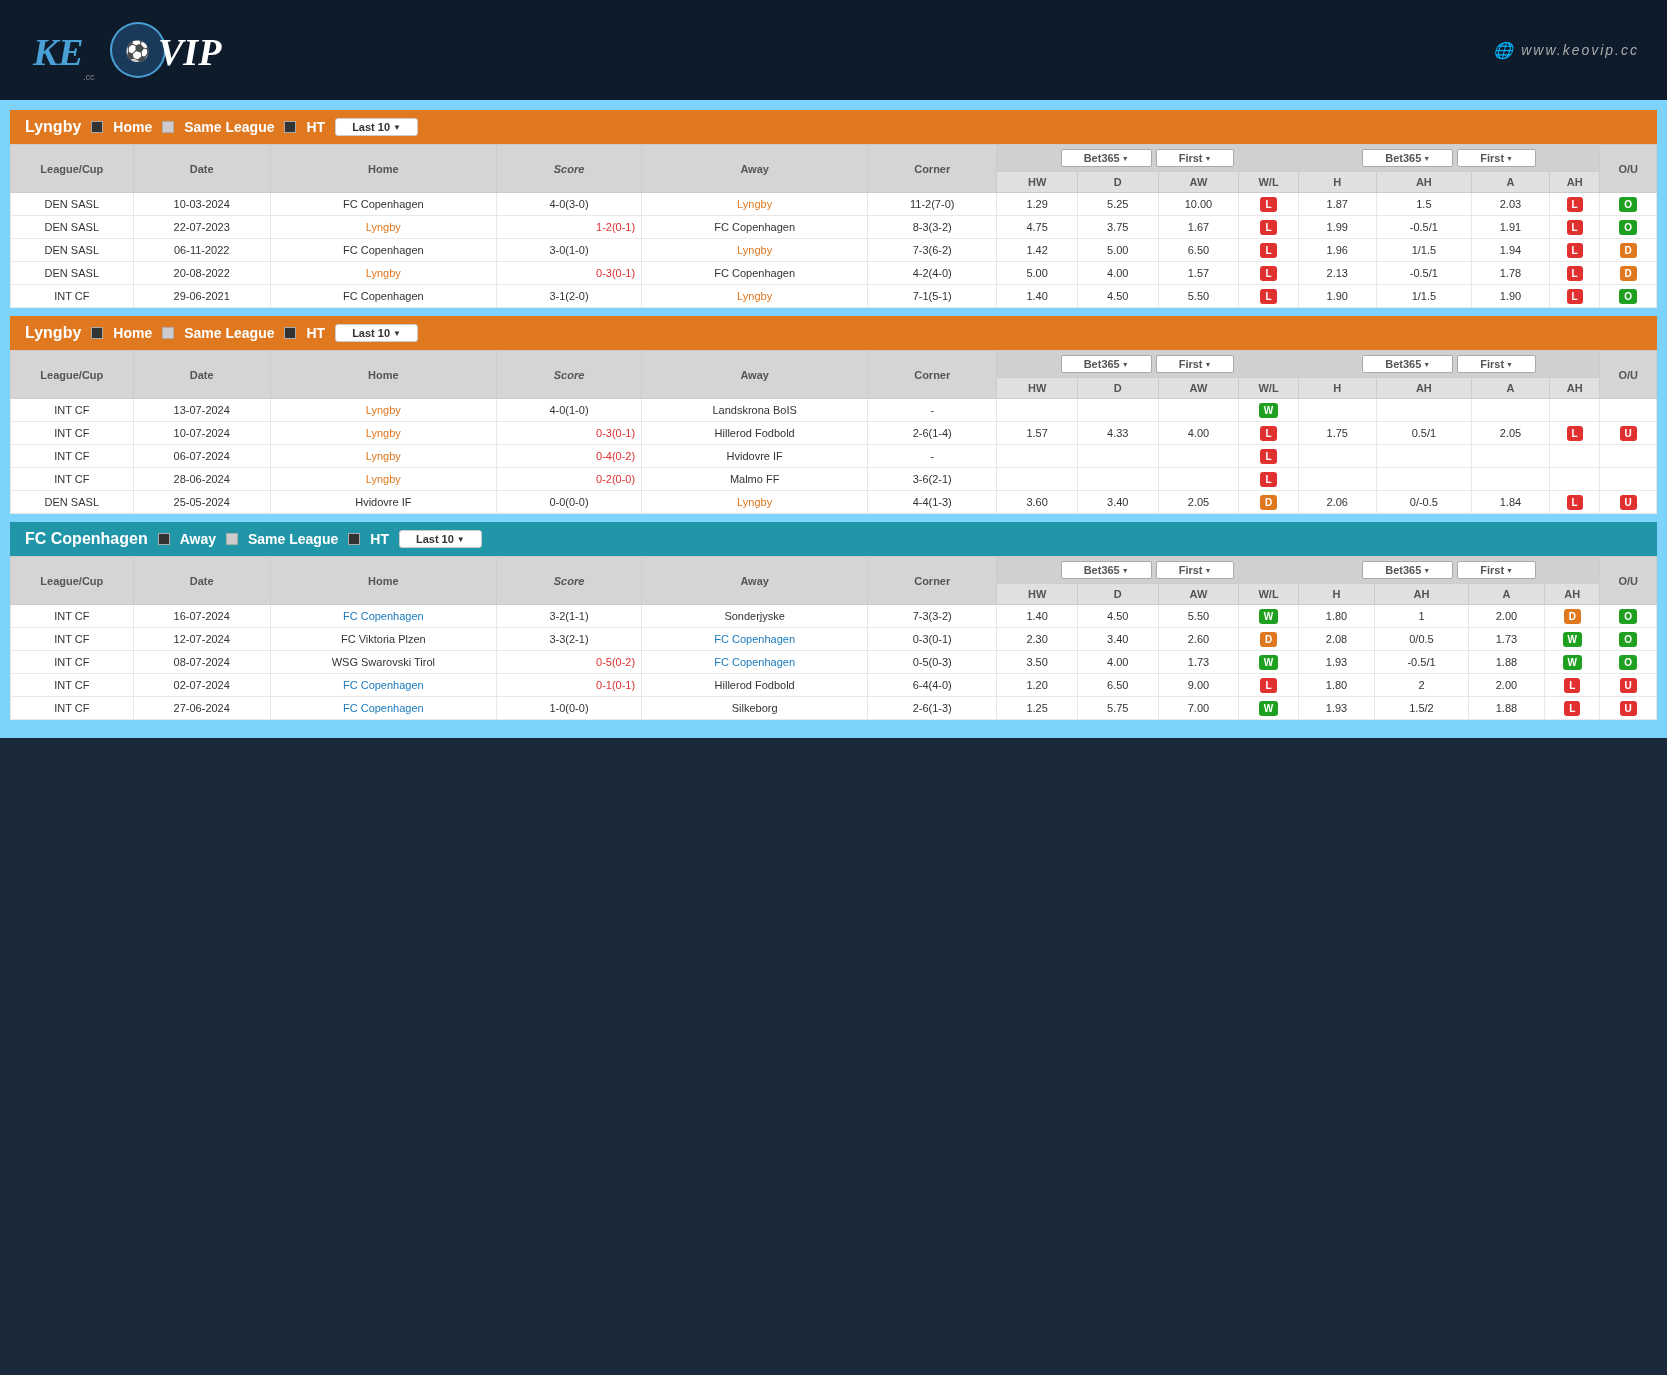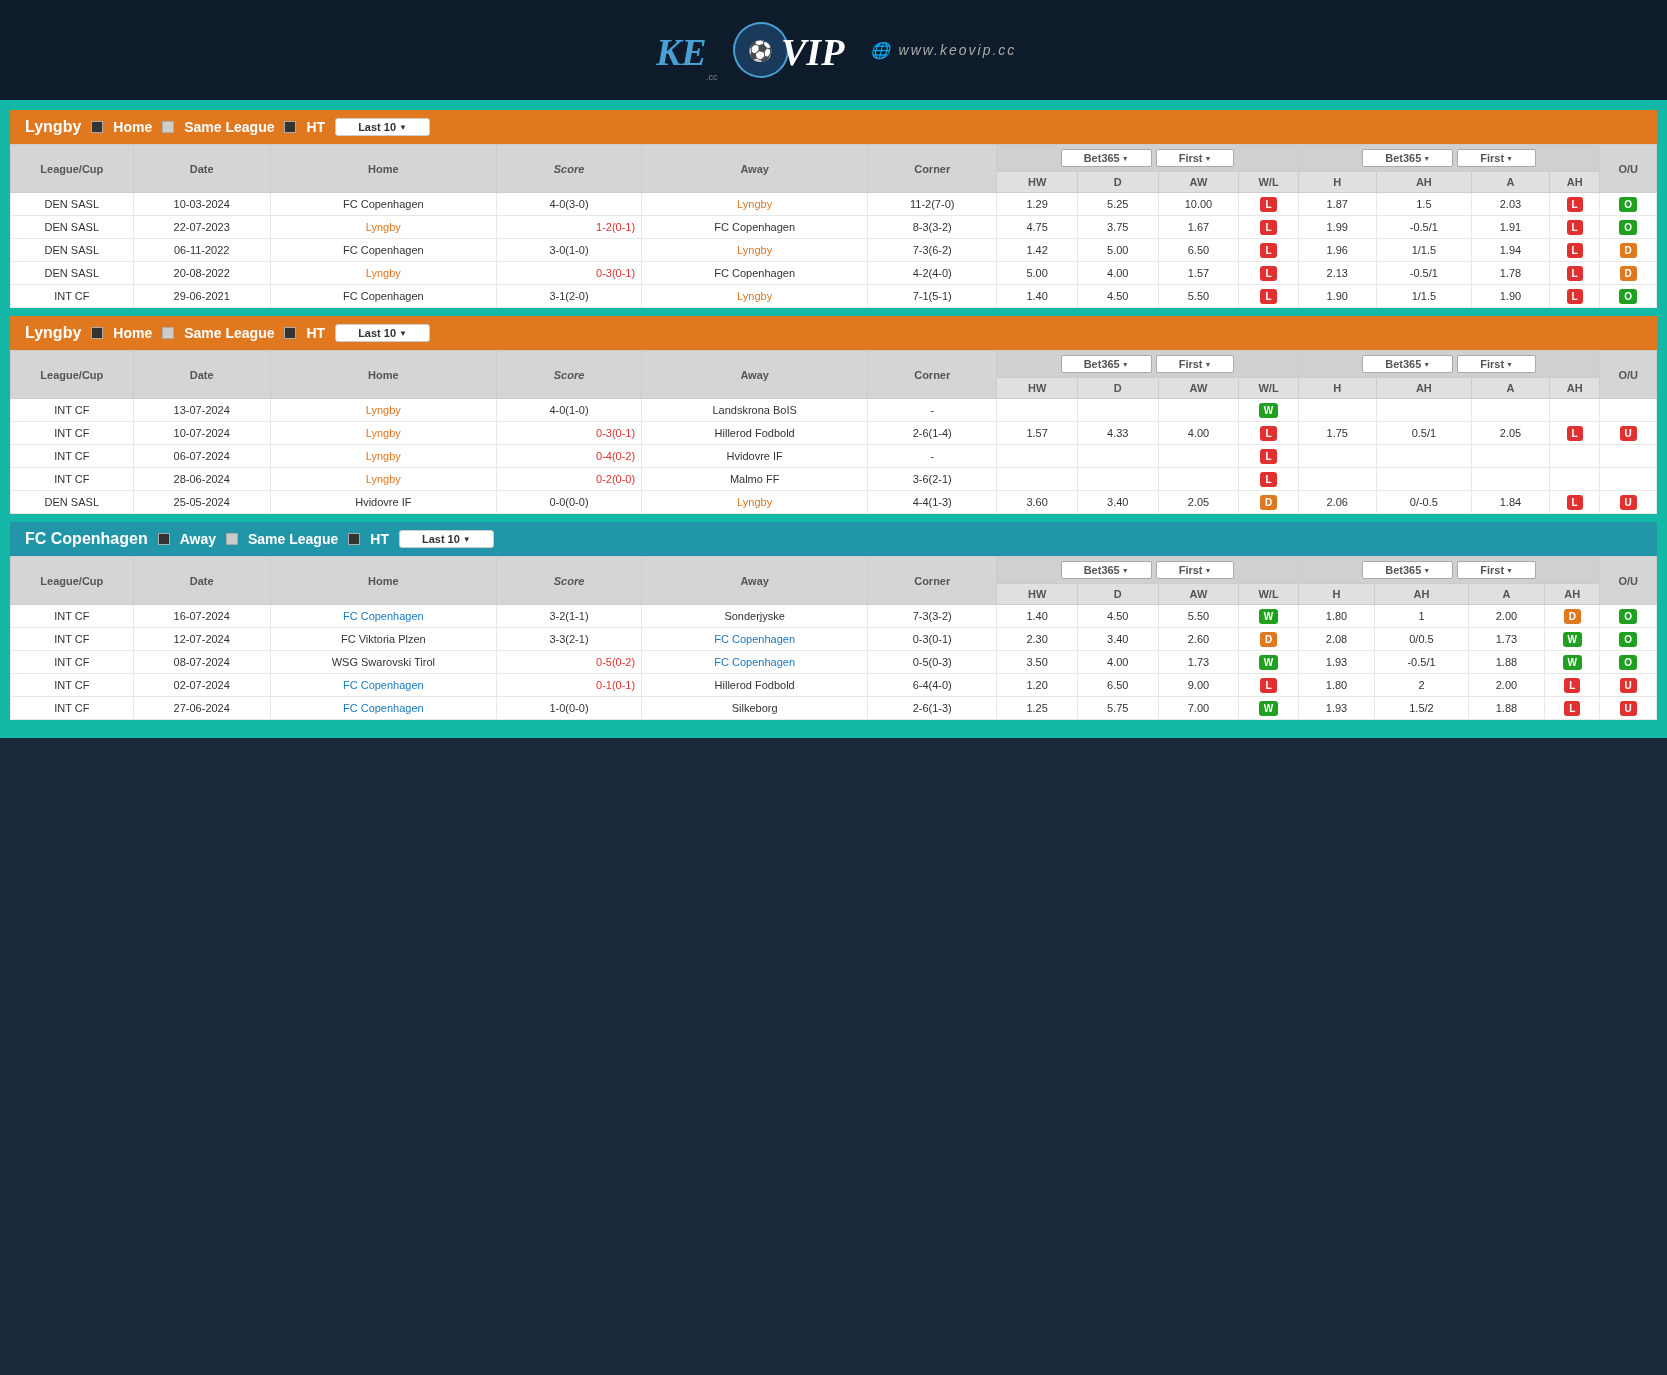--- a/index.html
+++ b/index.html
@@ -1,32 +1,32 @@
 <!DOCTYPE html>
 <html><head>
   <meta charset="utf-8">
   <style>
     * { margin: 0; padding: 0; box-sizing: border-box; }
     body { background: #1a2a3a; font-family: Arial, sans-serif; font-size: 12px; color: #333; width: 1667px; }
     
-    .header { background: #0d1b2b; padding: 15px 28px; display: flex; align-items: center; justify-content: center; }
+    .header { background: #0d1b2b; padding: 15px 28px; display: flex; align-items: center; justify-content: space-between; }
     .logo { display: flex; align-items: center; }
     .website-url { color: #999; font-style: italic; font-size: 16px; display: flex; align-items: center; gap: 8px; }
 
-    .content { background: #14b8a6; padding: 10px; }
+    .content { background: #7dd3fc; padding: 10px; }
 
     .section { margin-bottom: 8px; background: white; }
     
     .section-header { background: #e07820; padding: 8px 15px; display: flex; align-items: center; gap: 10px; color: white; font-weight: bold; font-size: 14px; }
     .section-header.blue { background: #2196a8; }
     .section-header .team-name { font-size: 16px; font-weight: bold; }
     .checkbox { width: 12px; height: 12px; background: #ccc; display: inline-block; border: 1px solid #aaa; }
     .checkbox.checked { background: #333; }
     .filter-label { color: white; }
-    .dropdown-btn { background: white; border: 1px solid #ccc; padding: 2px 22px; border-radius: 3px; font-size: 11px; color: #333; cursor: pointer; display: flex; align-items: center; gap: 3px; }
+    .dropdown-btn { background: white; border: 1px solid #ccc; padding: 2px 16px; border-radius: 3px; font-size: 11px; color: #333; cursor: pointer; display: flex; align-items: center; gap: 3px; }
     .dropdown-btn::after { content: '▼'; font-size: 8px; }
     
     .badge { padding: 2px 5px; border-radius: 3px; color: white; font-weight: bold; font-size: 10px; }
     .badge.L { background: #e03030; }
     .badge.W { background: #20a020; }
     .badge.D { background: #e07820; }
     
     .badge-ou { padding: 2px 5px; border-radius: 3px; color: white; font-weight: bold; font-size: 10px; }
     .badge-ou.O { background: #20a020; }
     .badge-ou.U { background: #e03030; }

